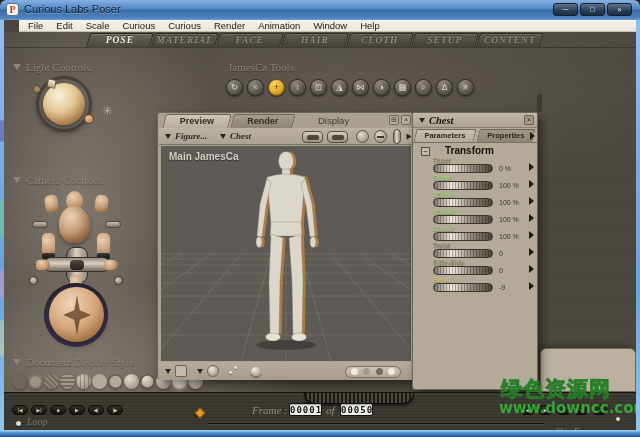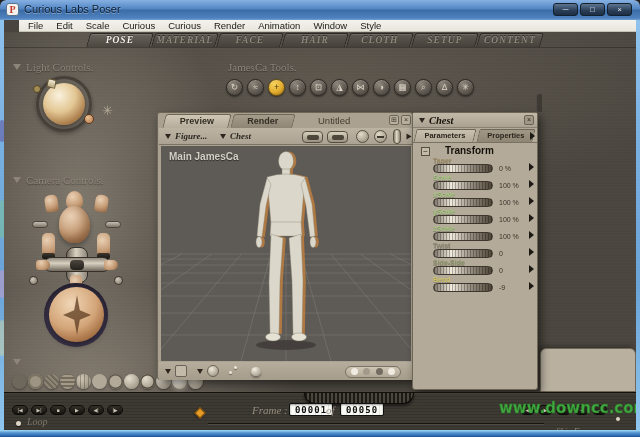--- a/index.html
+++ b/index.html
@@ -174,21 +174,21 @@
     background:repeating-linear-gradient(0deg,#36322c 0 1px,#3d3933 1px 3px),#39352f;
     border-top:1px solid #14110d;box-shadow:inset 0 1px 0 rgba(255,255,255,.06);}
   .handle{left:300px;top:0px;width:110px;height:11px;border-radius:0 0 55px 55px;
     background:repeating-linear-gradient(90deg,#1d1a15 0 2px,#4b463e 2px 4px),#2c2822;
     border:1px solid #0d0b08;border-top:none;box-shadow:0 2px 3px rgba(0,0,0,.5);}
   .tbtn{top:12px;width:16px;height:10px;border-radius:5px;border:1px solid #0b0a08;
     background:linear-gradient(#332f28,#161310);color:#cac3b4;font-size:5px;line-height:9px;text-align:center;letter-spacing:0;}
   .loopdot{left:12px;top:28px;width:5px;height:5px;border-radius:50%;background:#ddd6c7;box-shadow:0 1px 1px rgba(0,0,0,.6);}
   .loop-lab{left:23px;top:23px;font:italic 10px "Liberation Serif",serif;color:#7e766a;}
   .fr-lab{font:italic 11px "Liberation Serif",serif;color:#958c7f;}
-  .counter{top:10px;width:44px;height:13px;border:1px solid #111;border-radius:2px;
+  .counter{top:10px;width:33px;height:13px;border:1px solid #111;border-radius:2px;
     background:repeating-linear-gradient(90deg,#fbfbf6 0 5.5px,#e6e6df 5.5px 6.5px);
     font:bold 9px/12px "DejaVu Sans Mono",monospace;text-align:center;letter-spacing:1px;color:#101010;
     box-shadow:inset 0 1px 2px rgba(0,0,0,.4);}
   .marker{left:192px;top:16px;width:8px;height:8px;background:#e59b26;border:1px solid #7a4d0e;transform:rotate(45deg);box-shadow:0 1px 2px rgba(0,0,0,.5);}
   .timeline{left:204px;top:30px;width:336px;height:1px;background:#17140f;box-shadow:0 1px 0 rgba(255,255,255,.09);}
   .skip-lab{left:552px;top:21px;font:italic 9px "Liberation Serif",serif;color:#8d8577;margin-top:12px;}
   .skipdot{left:612px;top:24px;width:4px;height:4px;border-radius:50%;background:#ddd6c7;}
 
   
   .wm1{left:501px;top:379px;font:bold 21px/1 "DejaVu Sans",sans-serif;letter-spacing:1px;color:#49b649;
@@ -272,41 +272,42 @@
   <div class="abs cam-orb" style="left:114px;top:276px"></div>
   <div class="abs tball-ring"></div>
   <div class="abs tball"></div>
   <div class="abs tball-star"></div>
 
   <div class="abs drawer-tr"></div>
 
   <div class="abs panel-br"></div>
 
   <div class="abs tri" style="left:13px;top:359px"></div>
+  <div class="abs sect-lab" style="left:26px;top:356px">Document Display Style</div>
   <div class="abs dsph s0" style="left:12px"></div>
   <div class="abs dsph s1" style="left:28px"></div>
   <div class="abs dsph s2" style="left:44px"></div>
   <div class="abs dsph s3" style="left:60px"></div>
   <div class="abs dsph s4" style="left:76px"></div>
   <div class="abs dsph s5" style="left:92px"></div>
   <div class="abs dsph s6" style="left:108px"></div>
   <div class="abs dsph s7" style="left:124px"></div>
   <div class="abs dsph s8" style="left:140px"></div>
   <div class="abs dsph s9" style="left:156px"></div>
   <div class="abs dsph s10" style="left:172px"></div>
   <div class="abs dsph s11" style="left:188px"></div>
 
   <div class="abs docwin">
     <div class="abs dtab on" style="left:6px;width:66px">
         <span>Preview</span>
       </div>
     <div class="abs dtab off" style="left:74px;width:62px">
         <span>Render</span>
       </div>
-    <div class="abs duntitled">Untitled</div>
+    <div class="abs duntitled">Display</div>
     <div class="abs dico" style="left:231px"><span>⊞</span></div>
     <div class="abs dico" style="left:243px"><span>×</span></div>
 
     <div class="abs dtoolbar">
       <div class="abs tri-sm" style="left:6px;top:6px"></div>
       <div class="abs ddrop" style="left:16px;top:0">Figure...</div>
       <div class="abs tri-sm" style="left:61px;top:6px"></div>
       <div class="abs ddrop" style="left:71px;top:0">Chest</div>
       <div class="abs rcam" style="left:143px">
           <i></i>
@@ -482,40 +483,41 @@
 
     <div class="abs tbtn" style="left:516px;width:15px"><span>◀</span></div>
     <div class="abs tbtn" style="left:534px;width:15px"><span>▶</span></div>
     <div class="abs tbtn" style="left:552px;width:15px"><span>●</span></div>
     <div class="abs tbtn" style="left:570px;width:15px"><span>+</span></div>
     <div class="abs tbtn" style="left:588px;width:15px"><span>−</span></div>
     <div class="abs skip-lab">Skip Frames</div>
     <div class="abs skipdot"></div>
   </div>
 
+  <div class="abs wm1">绿色资源网</div>
   <div class="abs wm2">www.downcc.com</div>
 
   <div class="abs titlebar"></div>
   <div class="abs appicon">P</div>
   <div class="abs wtitle">Curious Labs Poser</div>
   <div class="abs winbtns">
     <div class="wbtn">─</div>
     <div class="wbtn">□</div>
     <div class="wbtn">×</div>
   </div>
   <div class="abs menubar">
     <span>File</span>
     <span>Edit</span>
     <span>Scale</span>
     <span>Curious</span>
     <span>Curious</span>
     <span>Render</span>
     <span>Animation</span>
     <span>Window</span>
-    <span>Style</span>
+    <span>Help</span>
   </div>
   <div class="abs bl">
     <div class="abs smudge" style="top:100px;height:22px;background:rgba(90,60,140,.45)"></div>
     <div class="abs smudge" style="top:180px;height:38px;background:rgba(120,200,130,.45)"></div>
     <div class="abs smudge" style="top:250px;height:28px;background:rgba(230,150,190,.4)"></div>
     <div class="abs smudge" style="top:300px;height:36px;background:rgba(230,220,140,.4)"></div>
   </div>
   <div class="abs br"></div>
   <div class="abs bb"></div>
 </div>

